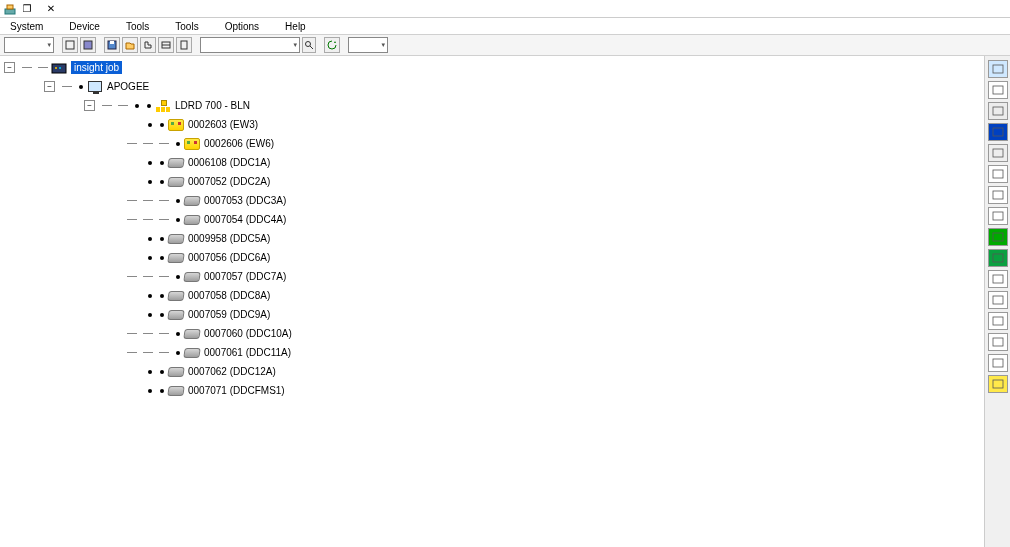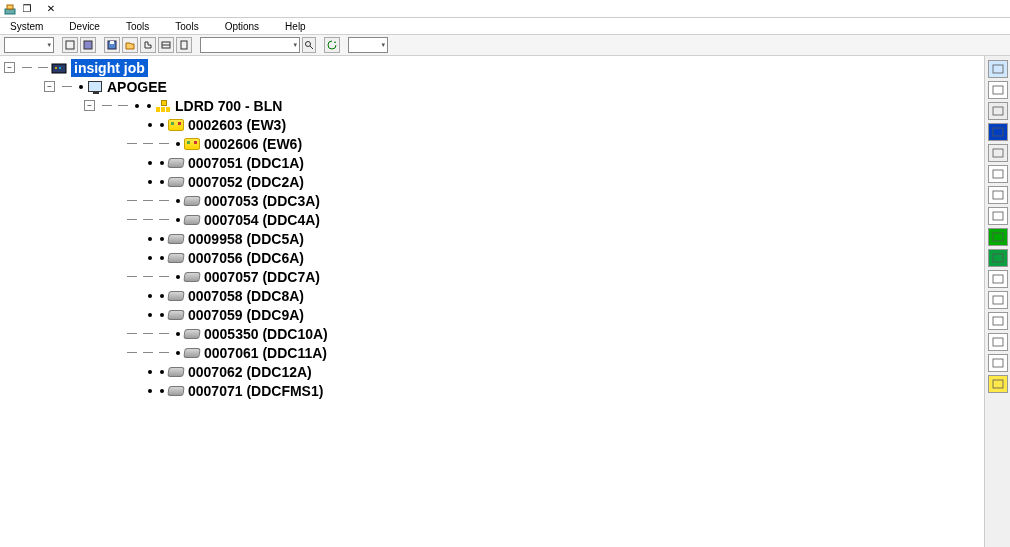--- a/index.html
+++ b/index.html
@@ -29,21 +29,21 @@
 .tree-area { flex: 1; padding: 2px 4px; overflow: hidden; }
 .right-dock { width: 26px; background: #f0f0f0; border-left: 1px solid #ccc; display: flex; flex-direction: column; align-items: center; padding-top: 4px; gap: 3px; }
 .dock-btn { width: 20px; height: 18px; border: 1px solid #999; background: #fff; display: flex; align-items: center; justify-content: center; }
 
 
 .tree-row { display: flex; align-items: center; height: 19px; white-space: nowrap; }
 .expander { width: 11px; height: 11px; border: 1px solid #888; display: inline-flex; align-items: center; justify-content: center; font-size: 8px; line-height: 1; margin-right: 4px; cursor: default; background: #fff; }
 .dash { width: 10px; height: 1px; background: #888; margin: 0 3px; }
 .bullet { width: 4px; height: 4px; background: #000; border-radius: 50%; margin: 0 4px; }
 .node-icon { width: 16px; height: 14px; margin-right: 4px; display: inline-flex; align-items: center; justify-content: center; }
-.label { font-size: 14px; font-weight: bold; }
+.label { font-size: 10px; }
 .label.sel { background: #0a5fd6; color: #fff; padding: 1px 3px; }
 
 .icon-yellow { background: linear-gradient(#ffe94a, #ffd400); border: 1px solid #c9a200; border-radius: 2px; width: 16px; height: 12px; position: relative; }
 .icon-yellow::before { content:""; position:absolute; top:2px; left:2px; width:3px; height:3px; background:#5a4; }
 .icon-yellow::after { content:""; position:absolute; top:2px; right:2px; width:3px; height:3px; background:#c33; }
 
 .icon-gray { width:16px; height:10px; background: linear-gradient(#d6d6d6,#9e9e9e); border:1px solid #777; border-radius:3px; transform: skewX(-8deg); }
 
 .icon-monitor { width:14px; height:11px; border:1px solid #333; background:#cfe8ff; position:relative; }
 .icon-monitor::after { content:""; position:absolute; bottom:-3px; left:4px; width:6px; height:2px; background:#333; }
@@ -211,21 +211,21 @@
         </span>
         <span class="label">0002606 (EW6)</span>
       </div>
       <div class="tree-row">
         <span class="indent i7"></span>
         <span class="bullet"></span>
         <span class="bullet"></span>
         <span class="node-icon">
           <span class="icon-gray"></span>
         </span>
-        <span class="label">0007051 (DDC1A)</span>
+        <span class="label">0006108 (DDC1A)</span>
       </div>
       <div class="tree-row">
         <span class="indent i7"></span>
         <span class="bullet"></span>
         <span class="bullet"></span>
         <span class="node-icon">
           <span class="icon-gray"></span>
         </span>
         <span class="label">0007052 (DDC2A)</span>
       </div>
@@ -300,21 +300,21 @@
       </div>
       <div class="tree-row">
         <span class="indent i6"></span>
         <span class="dash"></span>
         <span class="dash"></span>
         <span class="dash"></span>
         <span class="bullet"></span>
         <span class="node-icon">
           <span class="icon-gray"></span>
         </span>
-        <span class="label">0005350 (DDC10A)</span>
+        <span class="label">0007060 (DDC10A)</span>
       </div>
       <div class="tree-row">
         <span class="indent i6"></span>
         <span class="dash"></span>
         <span class="dash"></span>
         <span class="dash"></span>
         <span class="bullet"></span>
         <span class="node-icon">
           <span class="icon-gray"></span>
         </span>

